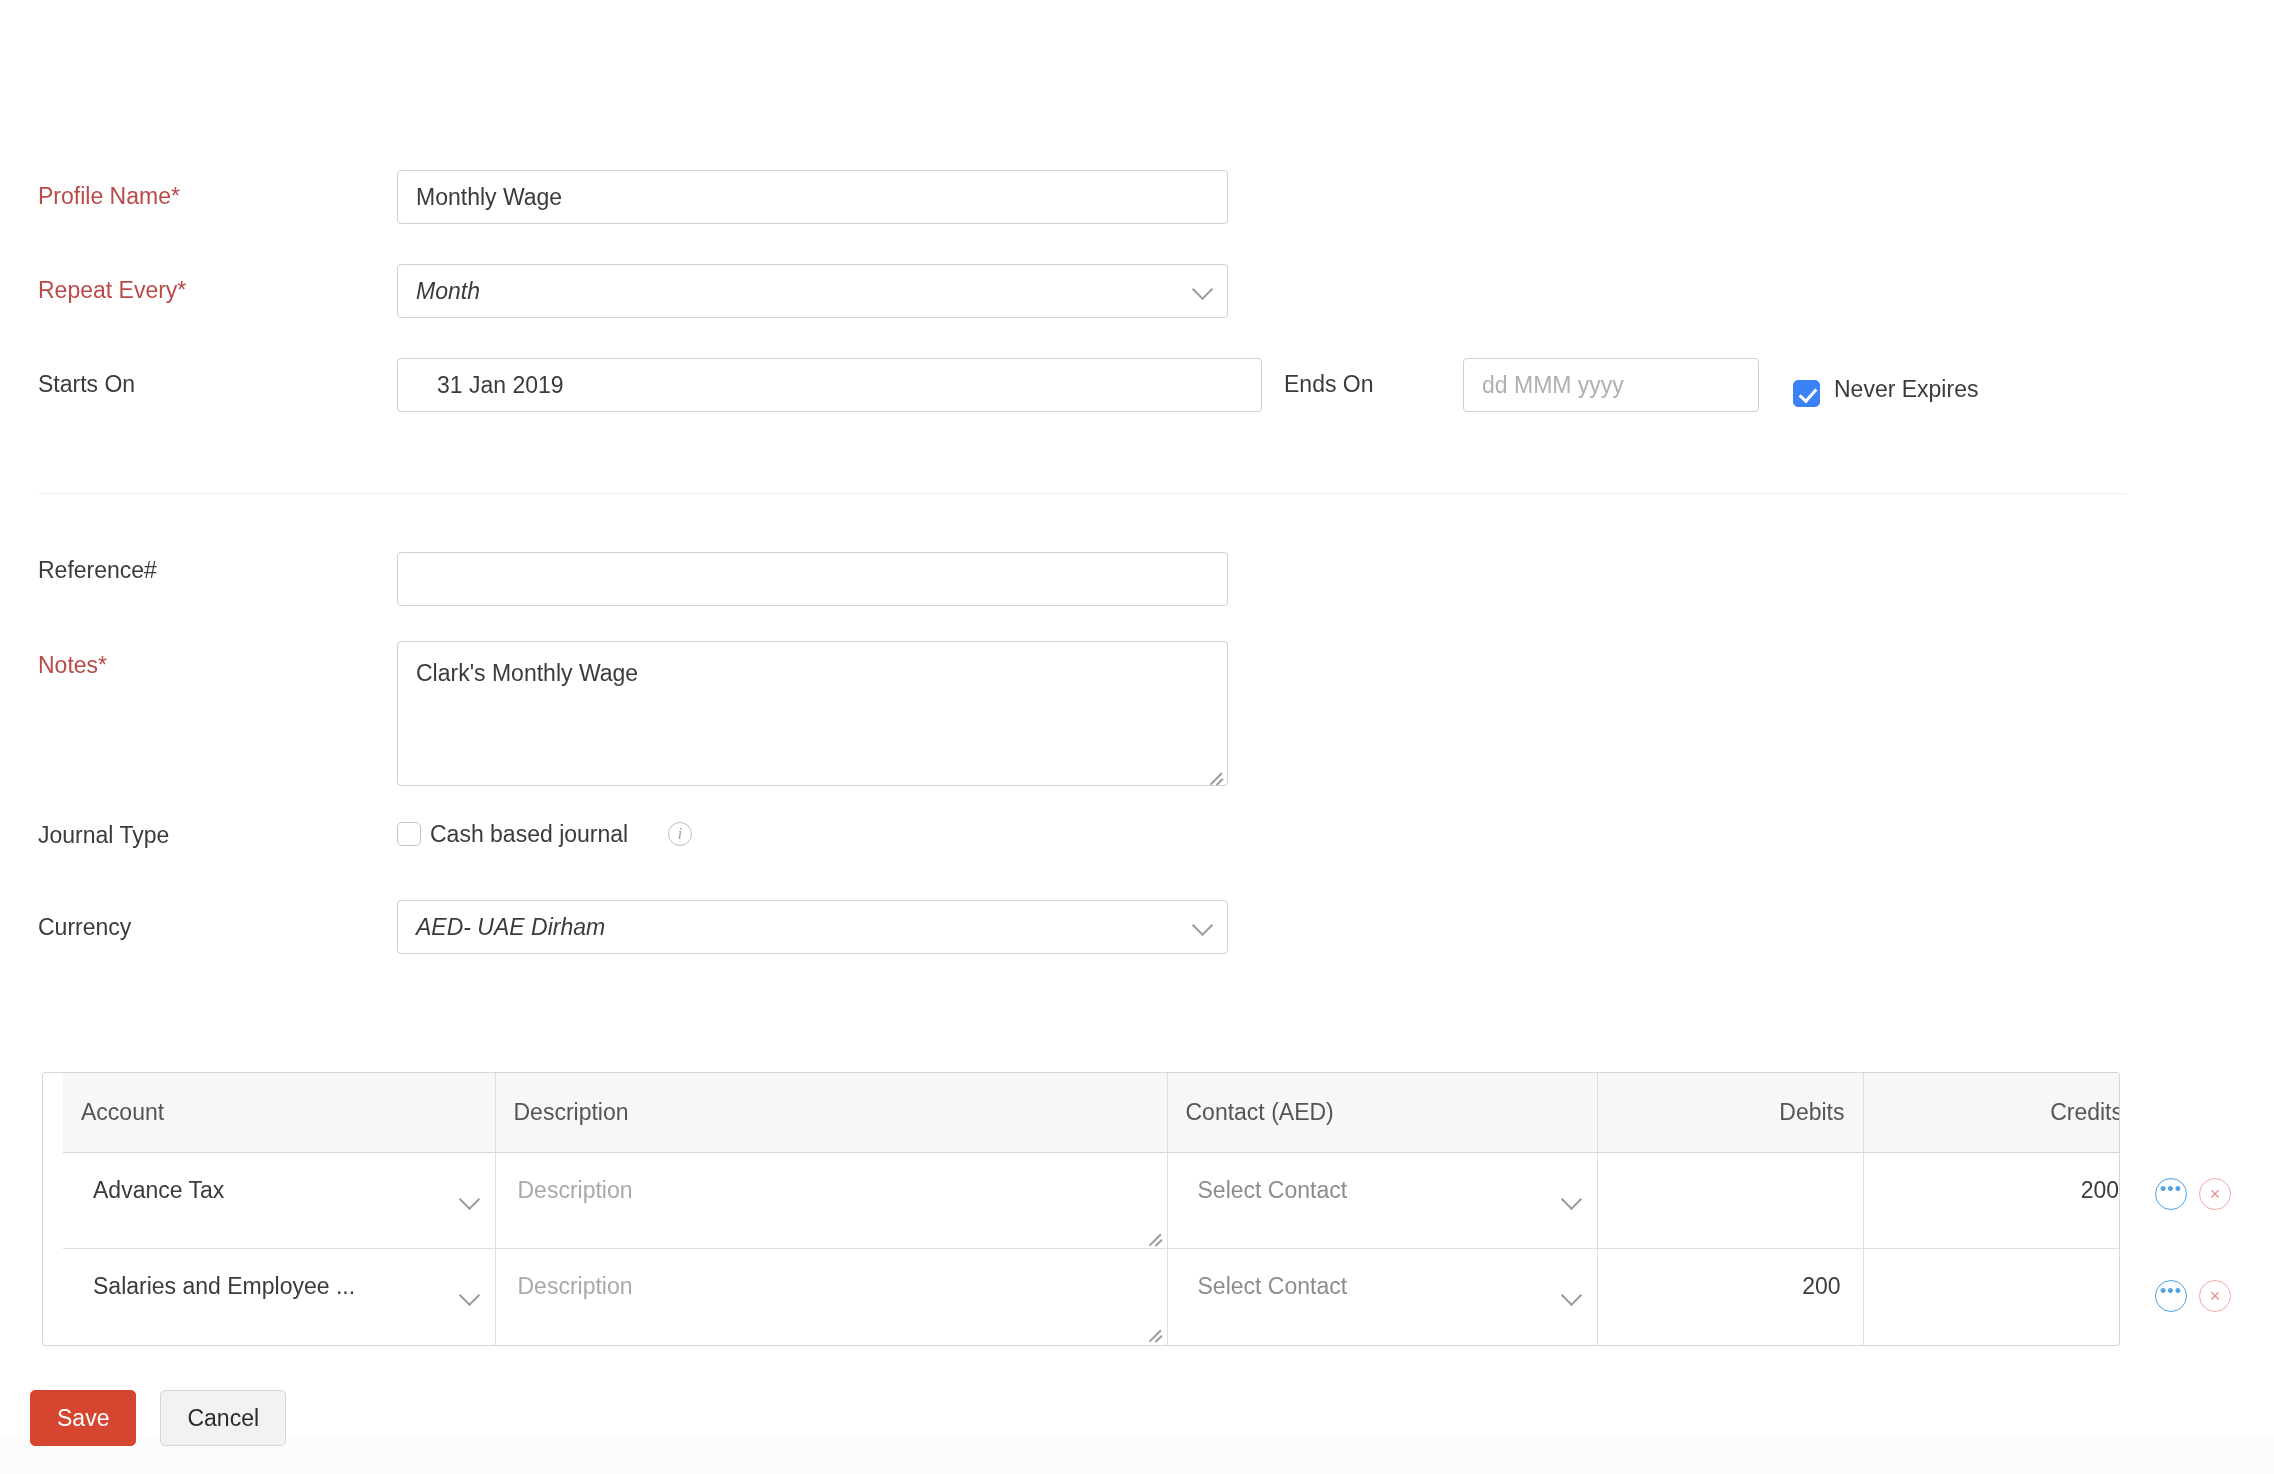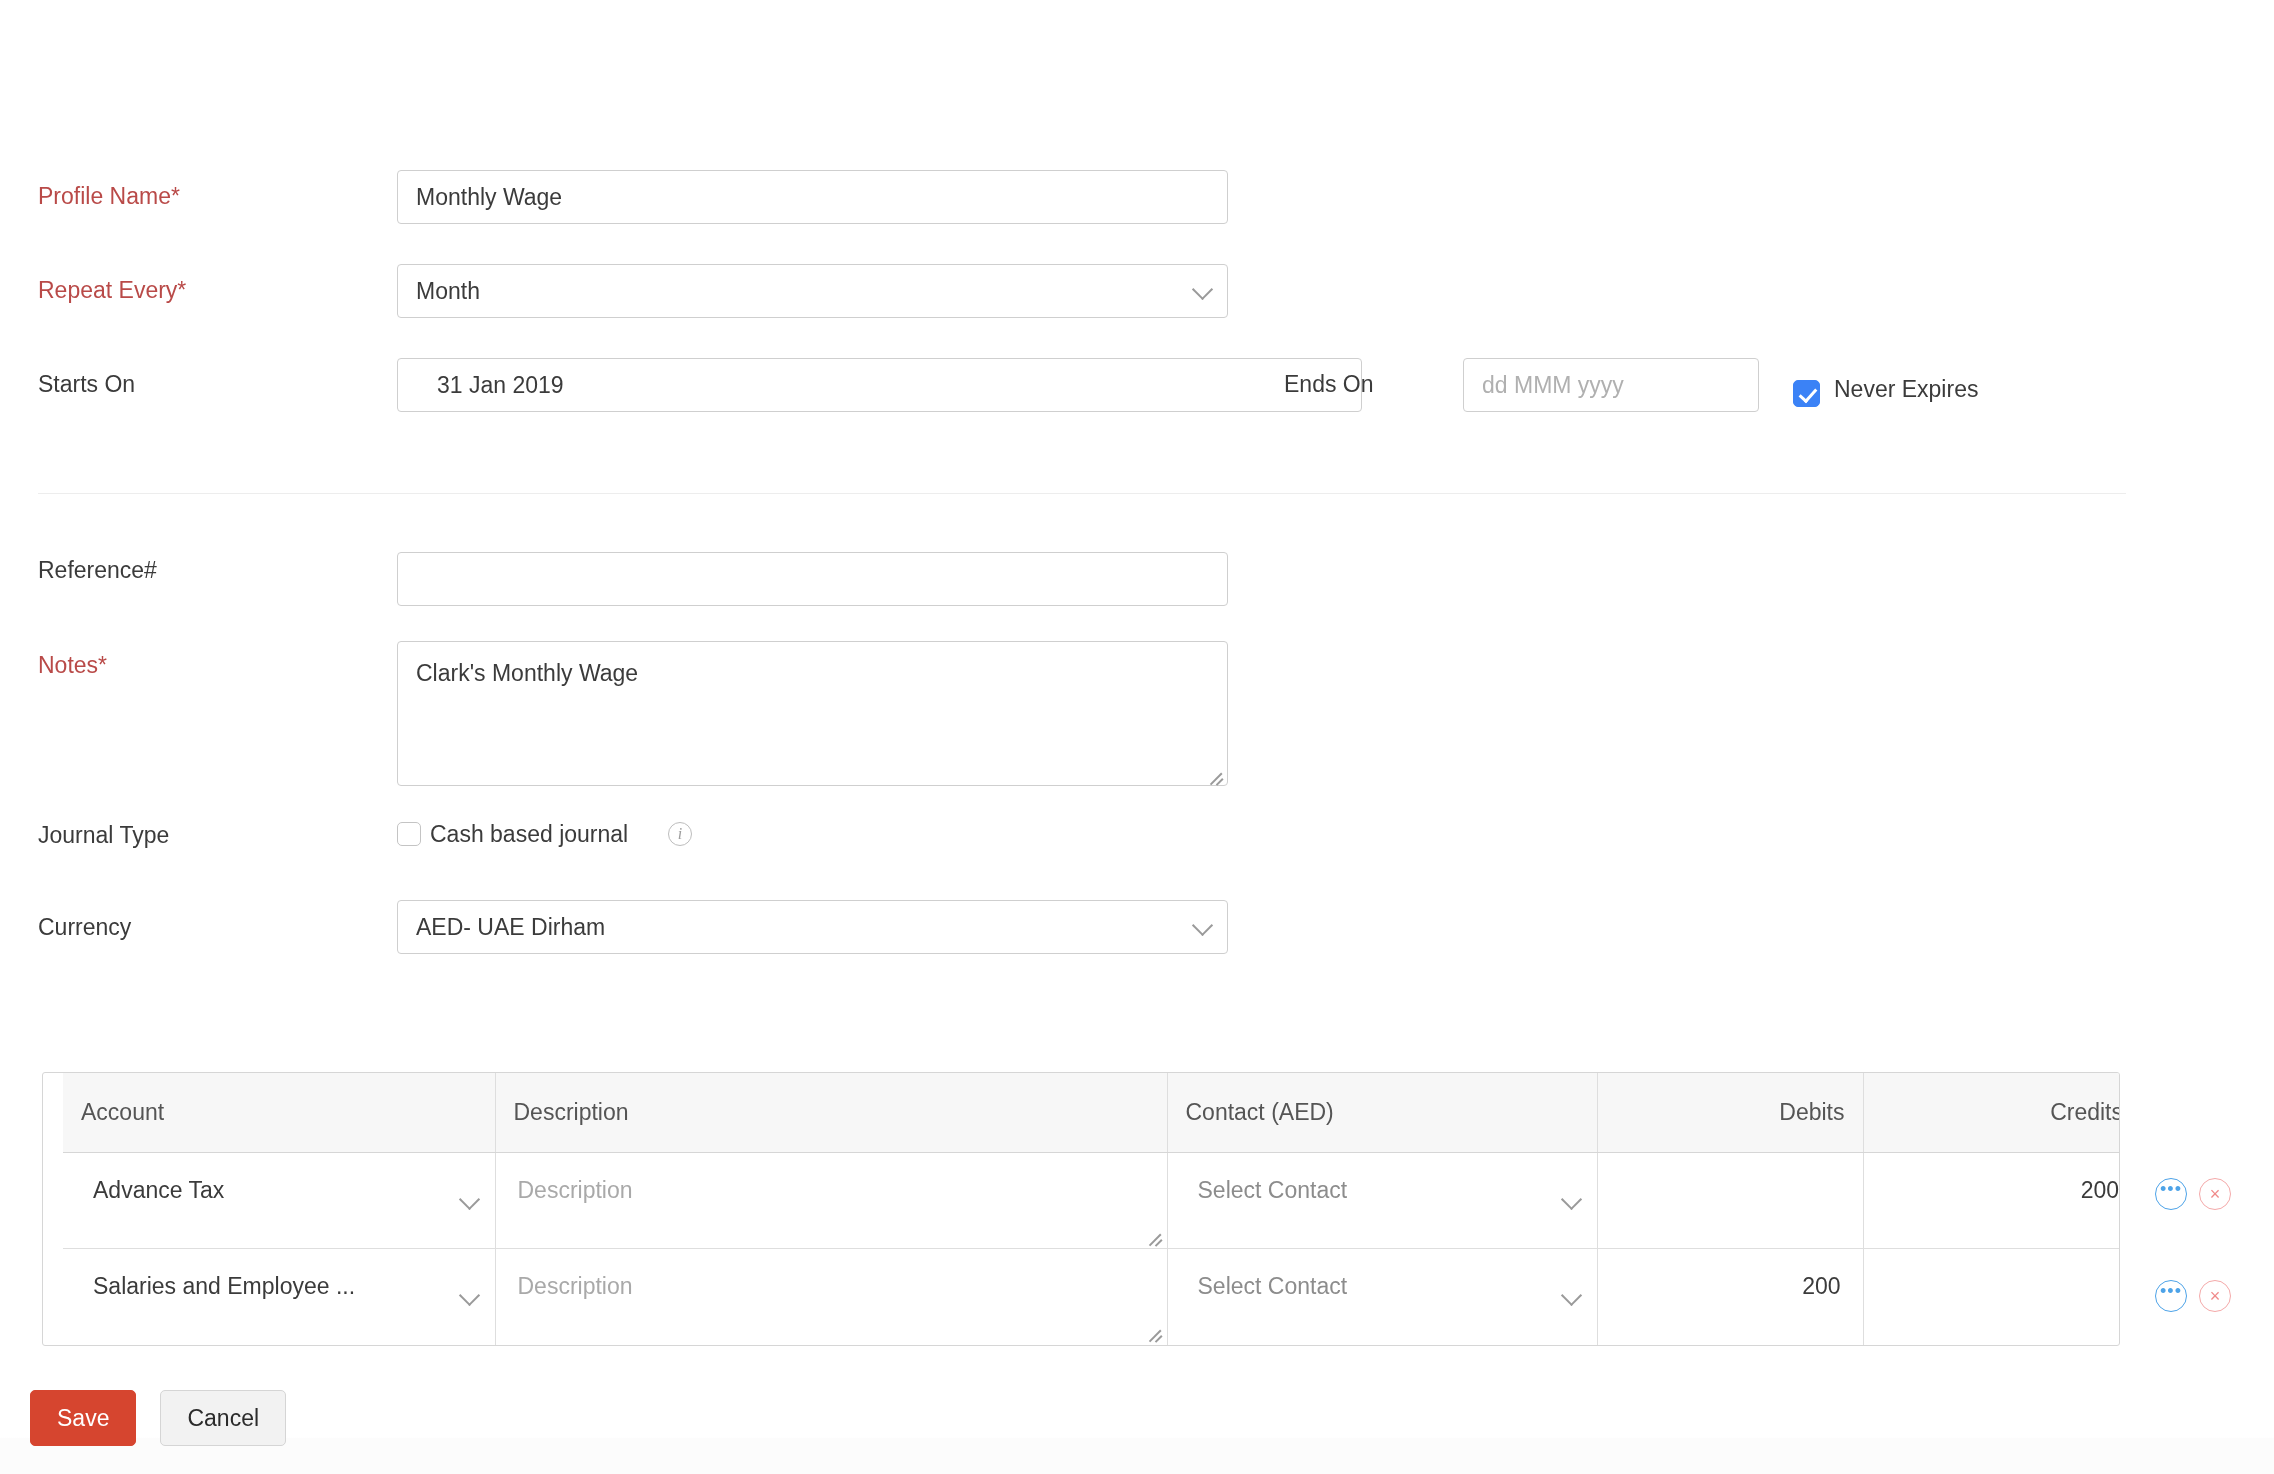--- a/index.html
+++ b/index.html
@@ -51,21 +51,21 @@
 
   .select-wrap { position: absolute; }
   .select-box {
     width: 100%; height: 100%;
     background: #ffffff;
     border: 1px solid #cfcfcf;
     border-radius: 4px;
     font-size: 23px;
     color: #3b3b3b;
     padding: 0 18px;
-    display: flex; align-items: center;
+    display: flex; align-items: center; font-style: italic;
   }
   .chev {
     position: absolute; right: 18px; top: 50%;
     width: 15px; height: 15px;
     margin-top: -9px;
     border-right: 2.5px solid #9a9a9a;
     border-bottom: 2.5px solid #9a9a9a;
     transform: rotate(45deg);
   }
 
@@ -260,21 +260,21 @@
 
     <div class="field-label required" style="left:38px; top:277px;">
       <span>Repeat Every</span><span class="star">*</span>
     </div>
     <div class="select-wrap" style="left:397px; top:264px; width:831px; height:54px;">
       <div class="select-box">Month</div>
       <span class="chev"></span>
     </div>
 
     <div class="field-label" style="left:38px; top:371px;">Starts On</div>
-    <input class="txt-input" style="left: 397px; top: 358px; width: 965px; height: 54px; padding-left: 39px;" value="31 Jan 2019">
+    <input class="txt-input" style="left: 397px; top: 358px; width: 865px; height: 54px; padding-left: 39px;" value="31 Jan 2019">
 
     <div class="field-label" style="left:1284px; top:371px;">Ends On</div>
     <input class="txt-input" style="left: 1463px; top: 358px; width: 296px; height: 54px;" placeholder="dd MMM yyyy">
 
     <div class="cb-checked" style="left:1793px; top:380px;"></div>
     <div class="cb-text" style="left:1834px; top:376px;">Never Expires</div>
 
     <div class="divider"></div>
 
     <div class="field-label" style="left:38px; top:557px;">Reference#</div>

